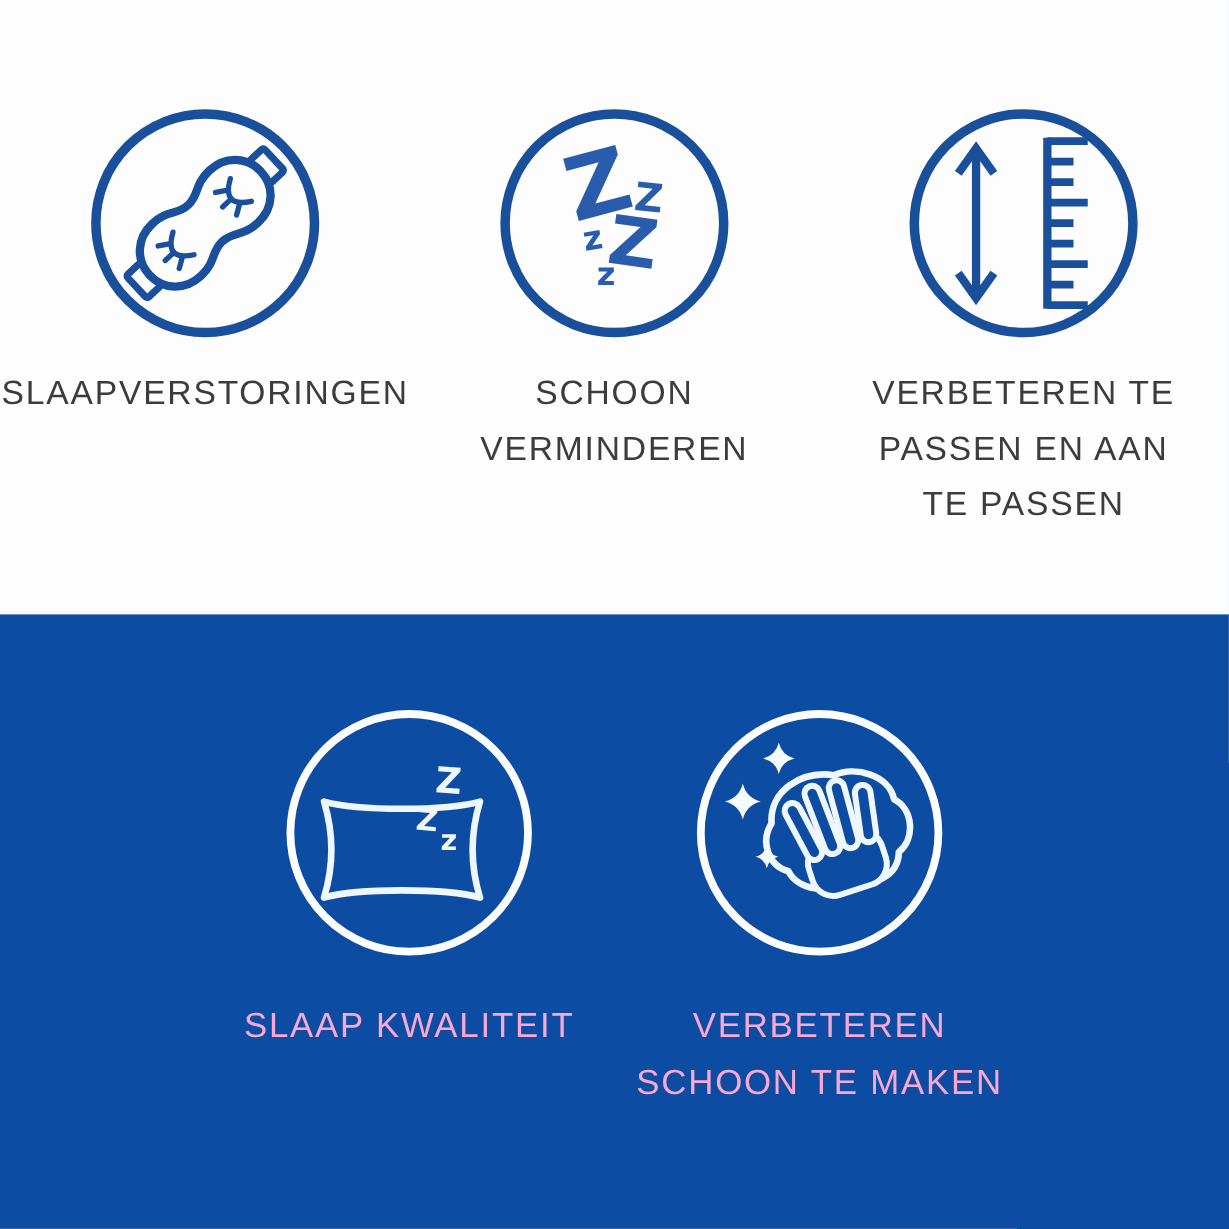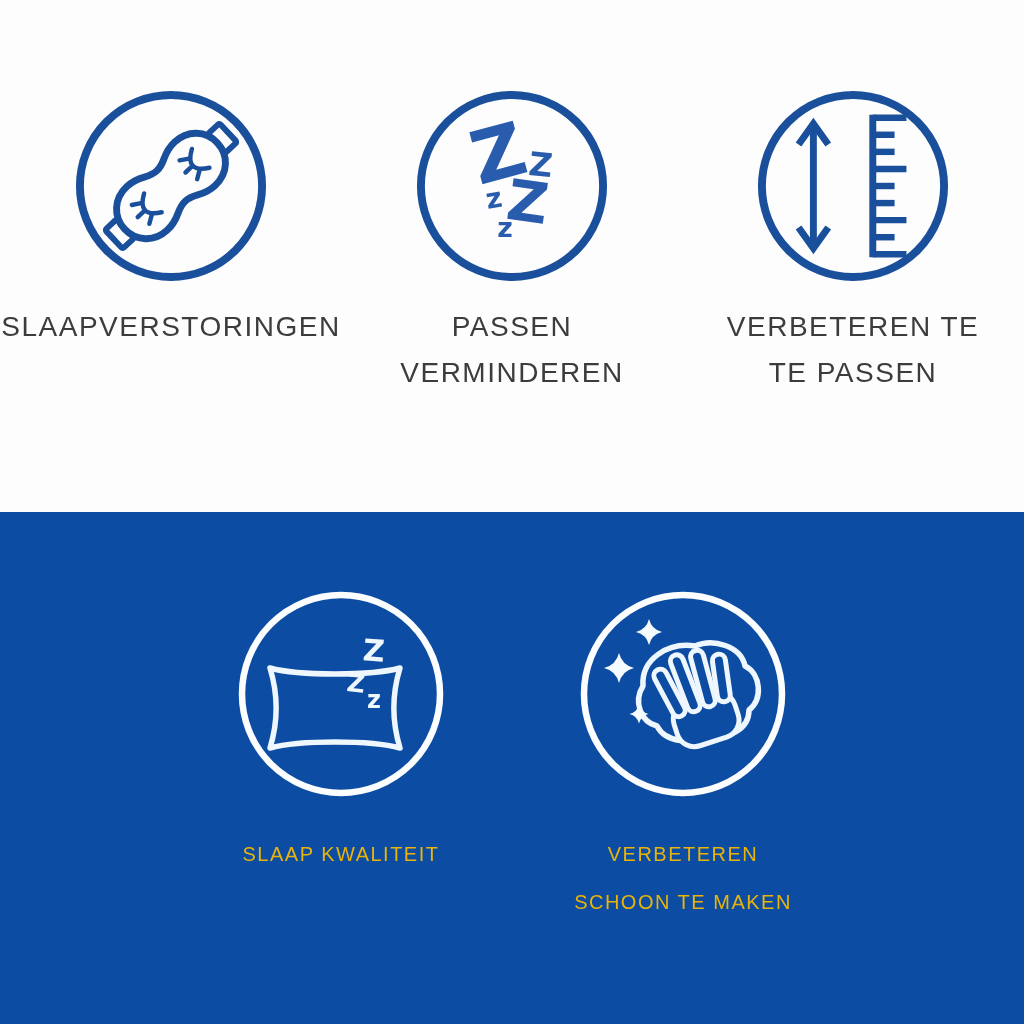--- a/index.html
+++ b/index.html
@@ -9,21 +9,21 @@
   .section-top{height:512px;background:#fdfdfd;display:flex;justify-content:center;
        padding-top:87px;box-sizing:border-box;}
   .section-bottom{height:512px;background:#0c4da3;display:flex;justify-content:center;
        padding-top:76px;box-sizing:border-box;}
   .feature{display:flex;flex-direction:column;align-items:center;width:341px;flex:0 0 341px;}
   .feature.narrow{width:342px;flex:0 0 342px;}
   .icon-wrap{flex:0 0 auto;}
   .label{margin-top:15px;text-align:center;font-size:28px;letter-spacing:1.5px;
        color:#3c3c3c;line-height:46px;}
   .label div{white-space:nowrap;}
-  .section-bottom .label{margin-top:26px;color:#eab308;font-size:20px;line-height:48px;}
+  .section-bottom .label{margin-top:26px;color:#f9a8d4;font-size:29px;line-height:48px;}
   svg text{font-family:"DejaVu Sans","Liberation Sans",sans-serif;font-weight:bold;}
 </style>
 </head>
 <body>
 
 <div class="page">
 
   <div class="section-top">
 
     <div class="feature">
@@ -64,21 +64,21 @@
         <svg width="198" height="198" viewBox="-100 -100 200 200">
           <circle r="92" fill="none" stroke="#1a4f9c" stroke-width="8"></circle>
           <text x="-14" y="-7" font-size="74" fill="#2a5cad" text-anchor="middle" transform="rotate(-15 -14 -33)">Z</text>
           <text x="29" y="-10" font-size="33" fill="#2a5cad" text-anchor="middle" transform="rotate(6 29 -22)">Z</text>
           <text x="-18" y="22" font-size="28" fill="#2a5cad" text-anchor="middle" transform="rotate(-10 -18 15)">z</text>
           <text x="16" y="36" font-size="57" fill="#2a5cad" text-anchor="middle" transform="rotate(8 16 15)">Z</text>
           <text x="-7" y="52" font-size="27" fill="#2a5cad" text-anchor="middle">z</text>
         </svg>
       </div>
       <div class="label">
-        <div>PASSEN</div>
+        <div>SCHOON</div>
         <div>VERMINDEREN</div>
       </div>
     </div>
 
     <div class="feature">
       <div class="icon-wrap">
         <svg width="198" height="198" viewBox="-100 -100 200 200">
           <circle r="92" fill="none" stroke="#1a4f9c" stroke-width="8"></circle>
           <g stroke="#1a4f9c" stroke-width="7" fill="none">
             <line x1="-40" y1="-60" x2="-40" y2="60"></line>
@@ -94,20 +94,21 @@
             <line x1="20" y1="0" x2="42" y2="0"></line>
             <line x1="20" y1="17.25" x2="42" y2="17.25"></line>
             <line x1="20" y1="34.5" x2="54" y2="34.5"></line>
             <line x1="20" y1="51.75" x2="42" y2="51.75"></line>
             <line x1="20" y1="69" x2="54" y2="69"></line>
           </g>
         </svg>
       </div>
       <div class="label">
         <div>VERBETEREN TE</div>
+        <div>PASSEN EN AAN</div>
         <div>TE PASSEN</div>
       </div>
     </div>
   </div>
 
   <div class="section-bottom">
 
     <div class="feature narrow">
       <div class="icon-wrap">
         <svg width="212" height="212" viewBox="-106 -106 212 212">

